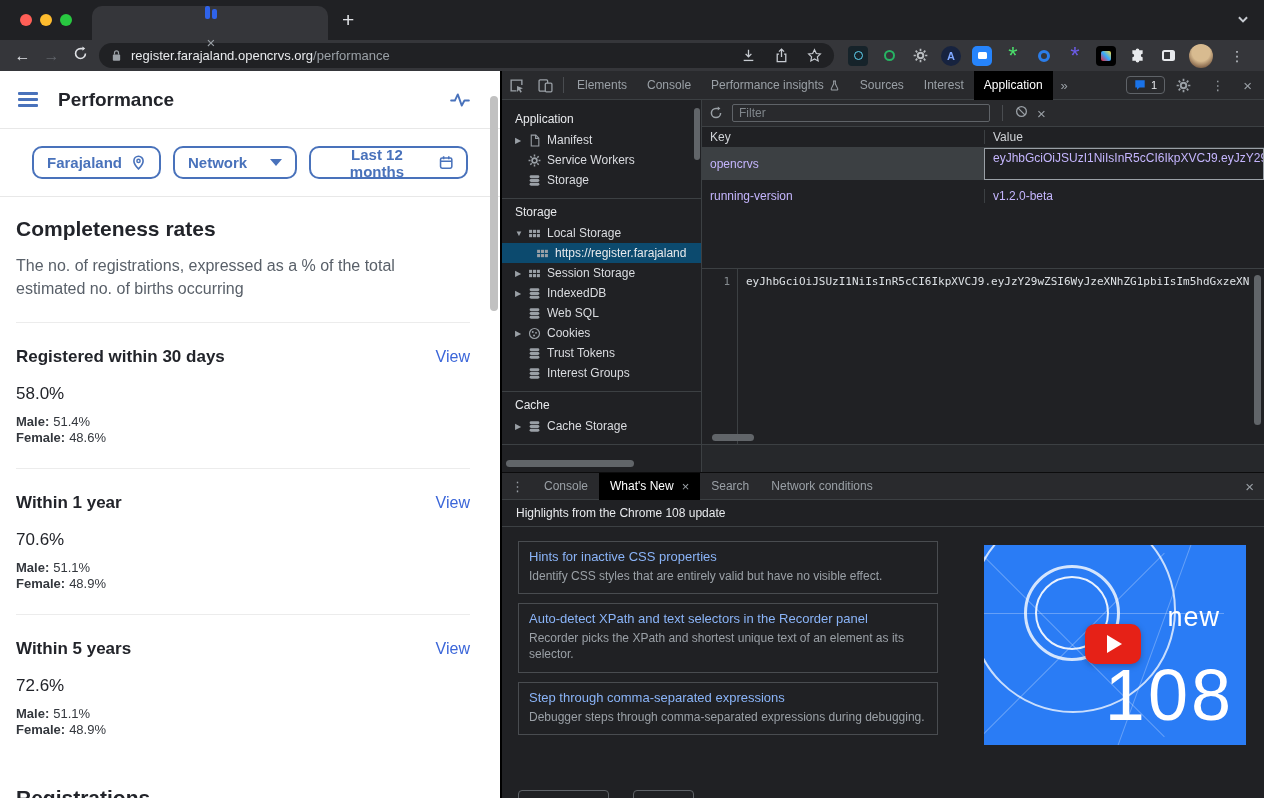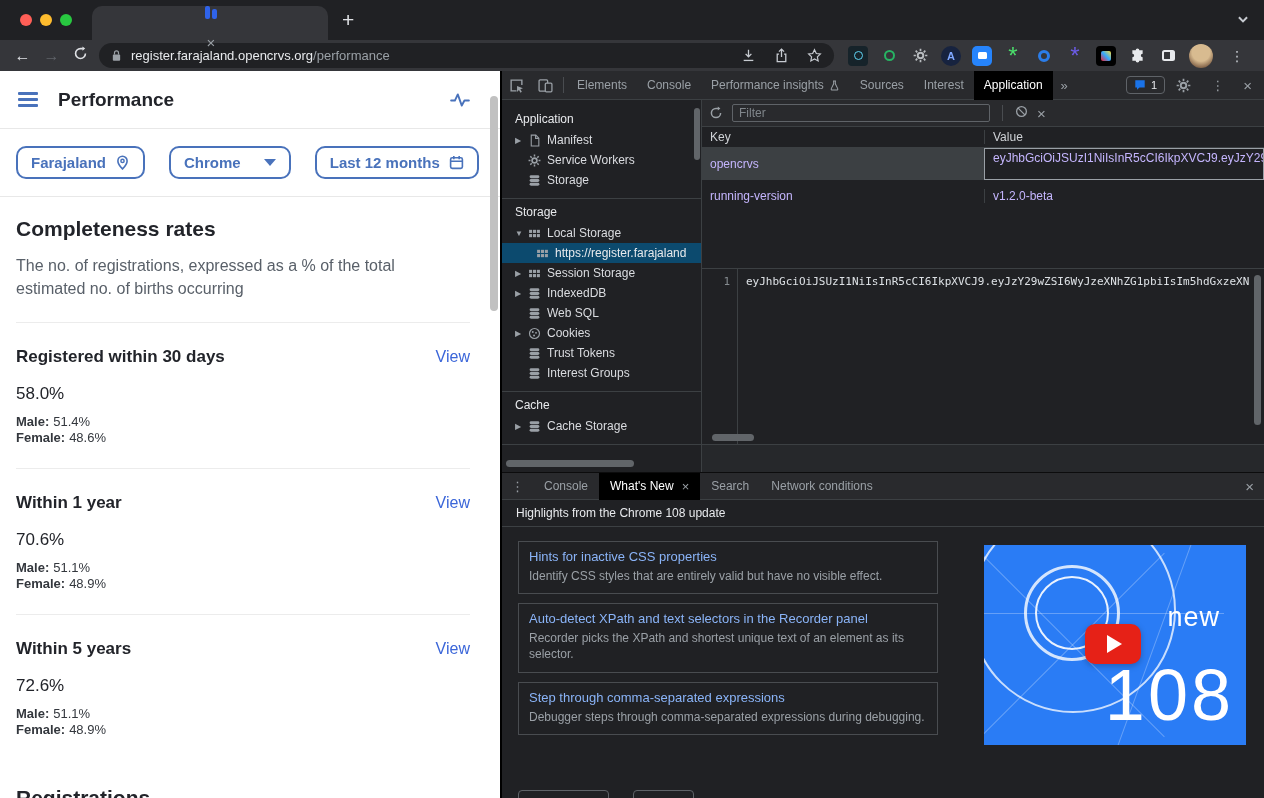--- a/index.html
+++ b/index.html
@@ -56,21 +56,21 @@
   .content { flex:1; display:flex; min-height:0; }
 
   
   .app { width:500px; background:#fff; position:relative; color:#24292e; flex:0 0 auto; }
   .app-scroll-thumb { position:absolute; right:2px; top:25px; width:8px; height:215px; background:#c1c1c1; border-radius:4px; }
   .app-header { height:58px; display:flex; align-items:center; padding:0 30px 0 18px; border-bottom:1px solid #e8e8e8; }
   .hamburger { width:20px; display:flex; flex-direction:column; gap:3.5px; }
   .hamburger i { height:2.5px; background:#4972BB; border-radius:1px; display:block; }
   .app-title { font-size:19px; font-weight:bold; color:#22242a; margin-left:20px; }
   .pulse { margin-left:auto; color:#4972BB; width:20px; height:16px; }
-  .filterbar { height:68px; display:flex; align-items:center; gap:24px; padding:0 16px; border-bottom:1px solid #e8e8e8; }
+  .filterbar { height:68px; display:flex; align-items:center; gap:12px; padding:0 32px; border-bottom:1px solid #e8e8e8; }
   .pill-btn { height:33px; border:2px solid #4972BB; border-radius:10px; background:#fff; color:#4972BB; font-weight:bold; font-size:15px; display:flex; align-items:center; gap:9px; padding:0 13px; font-family:inherit; }
   .pill-btn svg { width:15px; height:15px; }
   .tri-down { width:0; height:0; border-left:6px solid transparent; border-right:6px solid transparent; border-top:7px solid #4972BB; }
   .app-main { padding:20px 30px 0 16px; }
   .h1 { font-size:21px; font-weight:bold; color:#22242a; }
   .app-desc { margin-top:13px; font-size:16px; line-height:1.45; color:#596069; max-width:410px; }
   .rate-section { border-top:1px solid #ececec; margin-top:22px; padding-top:24px; }
   .rate-head { display:flex; align-items:baseline; }
   .rate-title { font-size:17px; font-weight:bold; color:#22242a; }
   .view-link { margin-left:auto; color:#3b66d9; font-size:16px; text-decoration:none; }
@@ -355,21 +355,21 @@
           </svg>
       </div>
       <div class="filterbar">
         <button class="pill-btn">
           <span>Farajaland</span>
           <svg>
               <use href="#s-pin"></use>
             </svg>
         </button>
         <button class="pill-btn">
-          <span style="margin-right:14px">Chrome</span>
+          <span style="margin-right:14px">Network</span>
           <span class="tri-down"></span>
         </button>
         <button class="pill-btn">
           <span>Last 12 months</span>
           <svg>
               <use href="#s-cal"></use>
             </svg>
         </button>
       </div>
       <div class="app-main">

